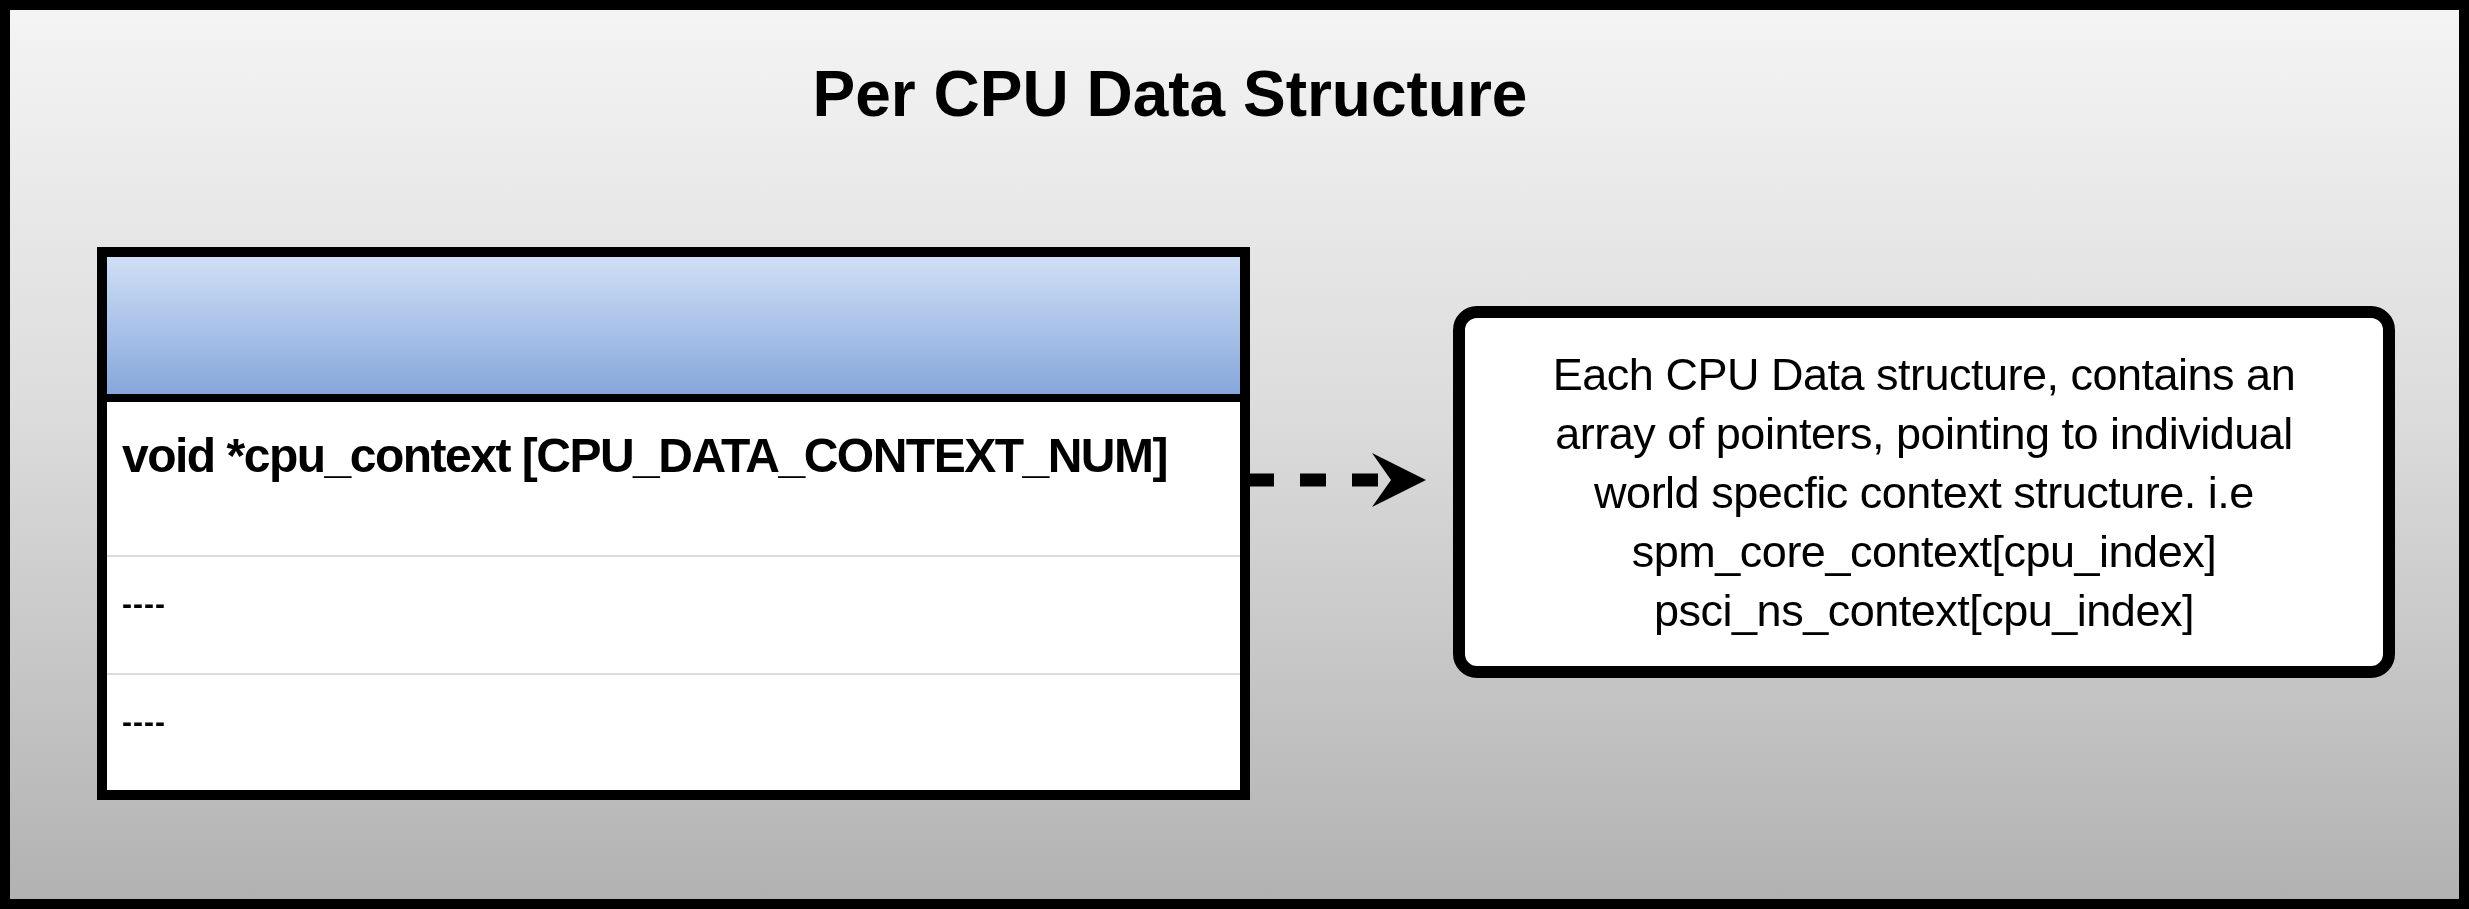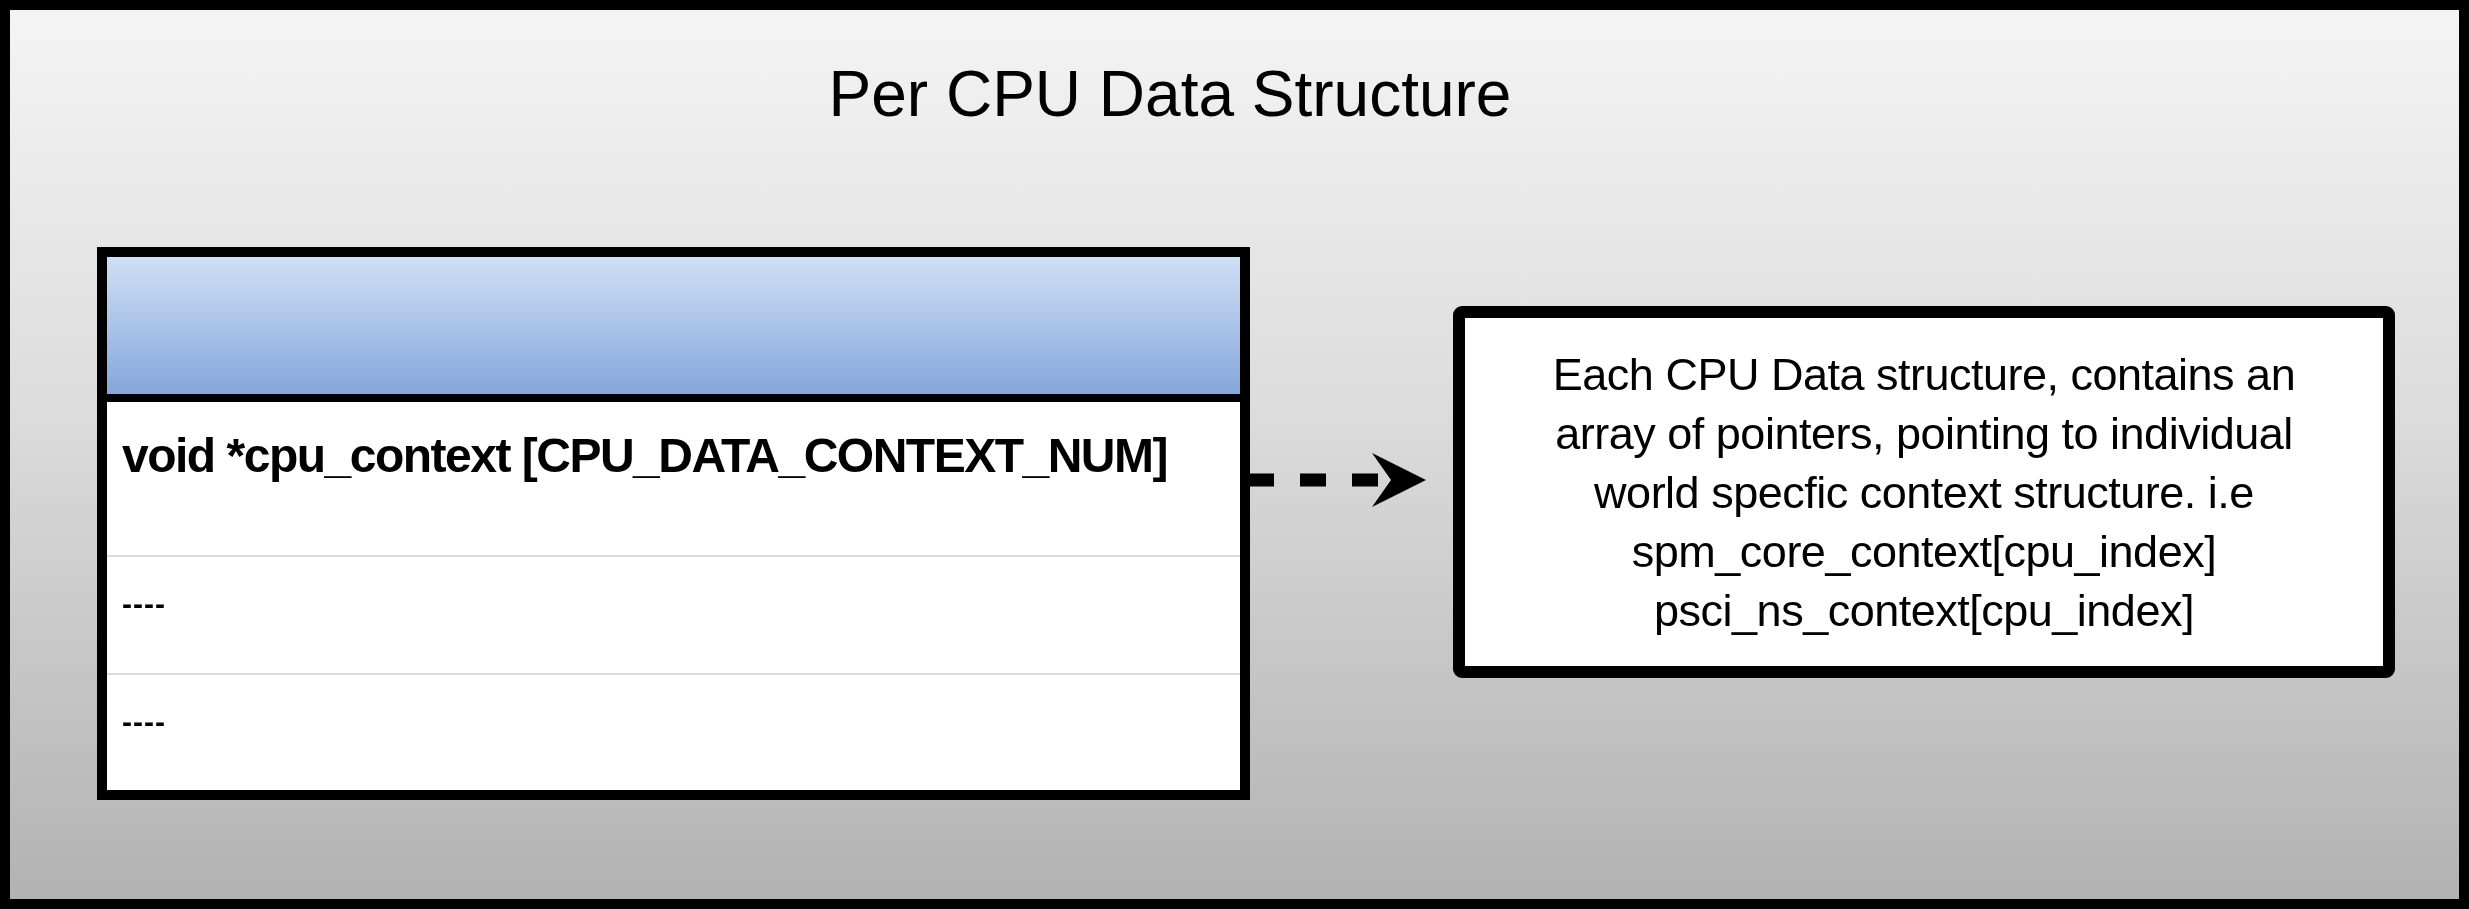--- a/index.html
+++ b/index.html
@@ -19,21 +19,21 @@
     overflow: hidden;
   }
 
   
   .title {
     position: absolute;
     top: 48px;
     left: 1160px;
     transform: translateX(-50%);
     font-size: 64px;
-    font-weight: normal;
+    font-weight: bold;
     line-height: 1.15;
     white-space: nowrap;
   }
 
   
   .struct-table {
     position: absolute;
     left: 87px;
     top: 237px;
     width: 1153px;
@@ -94,21 +94,21 @@
 
   
   .note-box {
     position: absolute;
     left: 1443px;
     top: 296px;
     width: 942px;
     height: 372px;
     box-sizing: border-box;
     border: 12px solid #000000;
-    border-radius: 9px;
+    border-radius: 24px;
     background: #ffffff;
     display: flex;
     flex-direction: column;
     justify-content: center;
     text-align: center;
     font-size: 45px;
     line-height: 59px;
     letter-spacing: -0.5px;
   }
 </style>

